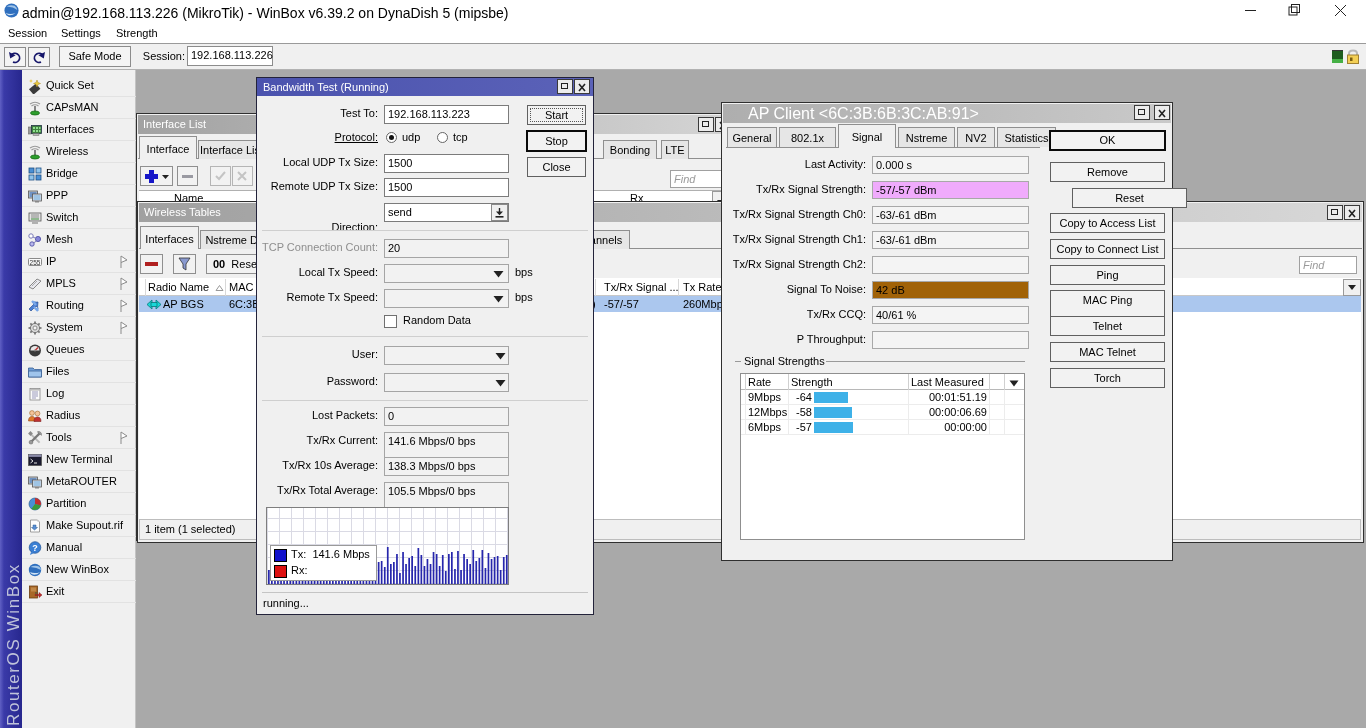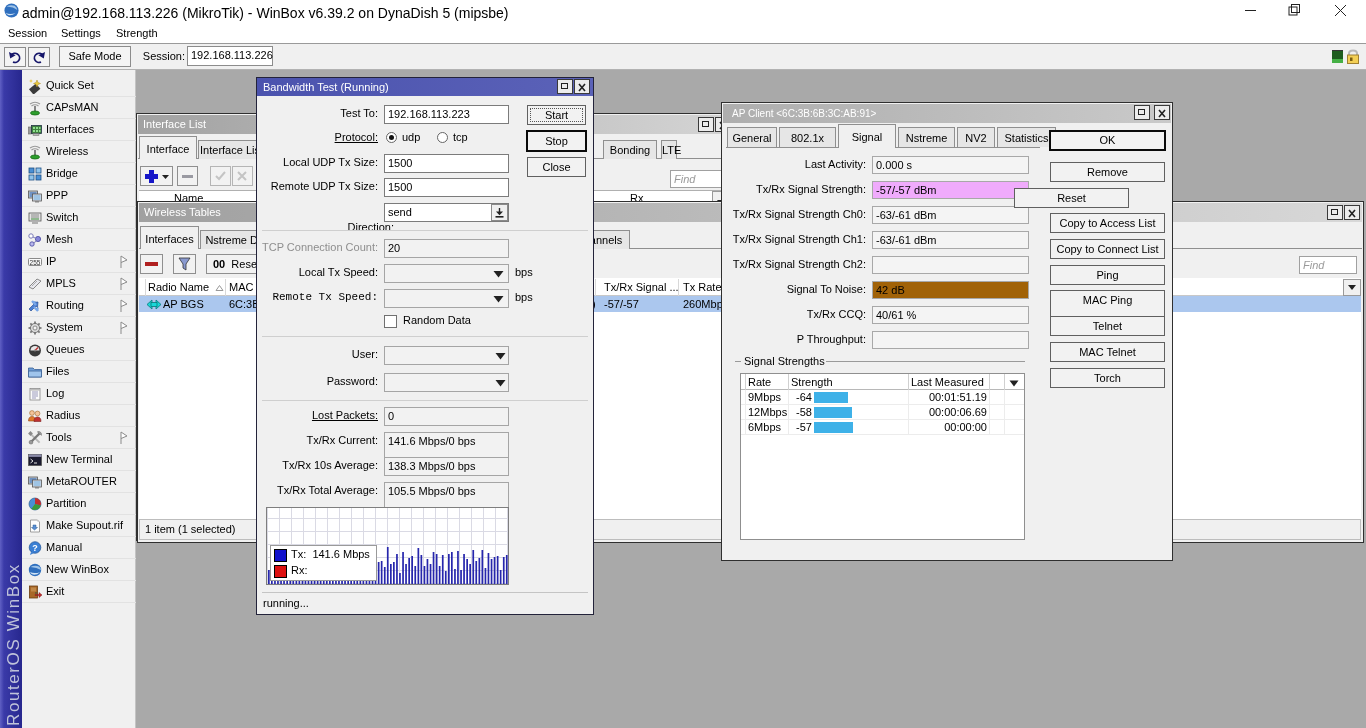--- a/index.html
+++ b/index.html
@@ -281,21 +281,21 @@
 <div class="wb" style="left:698px;top:117px">
     <div style="position:absolute;left:3px;top:3px;width:7px;height:6px;border:1.5px solid #222"></div>
   </div>
 <div class="wb" style="left:715px;top:117px"><svg width="14" height="13" viewBox="0 0 14 13">
       <path d="M4 3 L10 10 M10 3 L4 10" stroke="#222" stroke-width="1.6"></path>
     </svg></div>
 <div style="position:absolute;left:138px;top:158px;width:592px;height:1px;background:#8f8f8f"></div>
 <div class="taba" style="left:139px;top:136px;width:58px;height:23px;line-height:24px">Interface</div>
 <div class="tab" style="left:198px;top:140px;width:64px;height:19px;line-height:19px">Interface Lis</div>
 <div class="tab" style="left:603px;top:140px;width:54px;height:19px;line-height:19px">Bonding</div>
-<div class="tab" style="left:661px;top:140px;width:16px;height:19px;line-height:19px">LTE</div>
+<div class="tab" style="left:661px;top:140px;width:28px;height:19px;line-height:19px">LTE</div>
 <div class="bt" style="left:140px;top:166px;width:33px;height:20px;border-color:#8f8f8f"><svg width="31" height="18" viewBox="0 0 31 18">
       <path d="M8 3 L13 3 L13 7 L17 7 L17 12 L13 12 L13 16 L8 16 L8 12 L4 12 L4 7 L8 7Z" fill="#1616c8"></path>
       <path d="M21 8 L28 8 L24.5 12Z" fill="#222"></path>
     </svg></div>
 <div class="bt" style="left:177px;top:166px;width:21px;height:20px;border-color:#8f8f8f">
     <div style="position:absolute;left:4px;top:8px;width:11px;height:3px;background:#9a9aa2"></div>
   </div>
 <div class="bt" style="left:210px;top:166px;width:21px;height:20px;border-color:#b5b5b5"><svg width="19" height="18" viewBox="0 0 19 18">
       <path d="M5 9 L8 12 L14 5" fill="none" stroke="#c4c4c4" stroke-width="2"></path>
     </svg></div>
@@ -351,21 +351,21 @@
     <rect x="5" y="4.5" width="6" height="4" fill="#19d8d8" stroke="#0a7878" stroke-width="0.8"></rect>
   </svg>
 <div class="lf" style="left:163px;top:298px">AP BGS</div>
 <div class="lf" style="left:229px;top:298px">6C:3B:6B:3C:AB:91</div>
 <div class="lf" style="left:592px;top:298px">)&nbsp;</div>
 <div class="lf" style="left:604px;top:298px">-57/-57</div>
 <div class="lf" style="left:683px;top:298px">260Mbps...</div>
 <div style="position:absolute;left:139px;top:519px;width:1222px;height:21px;background:#f0f0f0;border:1px solid #bdbdbd"></div>
 <div class="lf" style="left:145px;top:523px">1 item (1 selected)</div>
 <div style="position:absolute;left:721px;top:102px;width:452px;height:459px;background:#f0f0f0;border:1px solid #2f2f2f"></div>
-<div style="position:absolute;left:723px;top:104px;width:448px;height:19px;background:linear-gradient(90deg,#aeaeae,#c9c9c9);color:#fff;font-size:10px;line-height:19px;padding-left:9px">AP Client &lt;6C:3B:6B:3C:AB:91&gt;</div>
+<div style="position:absolute;left:723px;top:104px;width:448px;height:19px;background:linear-gradient(90deg,#aeaeae,#c9c9c9);color:#fff;font-size:16px;line-height:19px;padding-left:25px">AP Client &lt;6C:3B:6B:3C:AB:91&gt;</div>
 <div class="wb" style="left:1134px;top:105px">
     <div style="position:absolute;left:3px;top:3px;width:7px;height:6px;border:1.5px solid #222"></div>
   </div>
 <div class="wb" style="left:1154px;top:105px"><svg width="14" height="13" viewBox="0 0 14 13">
       <path d="M4 3 L10 10 M10 3 L4 10" stroke="#222" stroke-width="1.6"></path>
     </svg></div>
 <div style="position:absolute;left:726px;top:147px;width:314px;height:1px;background:#8f8f8f"></div>
 <div class="tab" style="left:727px;top:127px;width:50px;height:20px;line-height:21px">General</div>
 <div class="tab" style="left:779px;top:127px;width:57px;height:20px;line-height:21px">802.1x</div>
 <div class="taba" style="left:838px;top:124px;width:58px;height:24px;line-height:24px">Signal</div>
@@ -419,47 +419,47 @@
 <div style="position:absolute;left:814px;top:407px;width:38px;height:11px;background:#3eb1e8"></div>
 <div class="lb" style="left:850px;top:406px;width:137px">00:00:06.69</div>
 <div style="position:absolute;left:741px;top:419px;width:283px;height:1px;background:#ececec"></div>
 <div class="lf" style="left:748px;top:421px">6Mbps</div>
 <div class="lf" style="left:796px;top:421px">-57</div>
 <div style="position:absolute;left:814px;top:422px;width:39px;height:11px;background:#3eb1e8"></div>
 <div class="lb" style="left:850px;top:421px;width:137px">00:00:00</div>
 <div style="position:absolute;left:741px;top:434px;width:283px;height:1px;background:#ececec"></div>
 <div class="bt" style="left:1049px;top:130px;width:117px;height:21px;border:2px solid #0a0a0a;line-height:17px">OK</div>
 <div class="bt" style="left:1050px;top:162px;width:115px;height:20px;line-height:18px">Remove</div>
-<div class="bt" style="left:1014px;top:188px;width:115px;height:20px;line-height:18px">Reset</div>
+<div class="bt" style="left:1072px;top:188px;width:115px;height:20px;line-height:18px">Reset</div>
 <div class="bt" style="left:1050px;top:213px;width:115px;height:20px;line-height:18px">Copy to Access List</div>
 <div class="bt" style="left:1050px;top:239px;width:115px;height:20px;line-height:18px">Copy to Connect List</div>
 <div class="bt" style="left:1050px;top:265px;width:115px;height:20px;line-height:18px">Ping</div>
 <div class="bt" style="left:1050px;top:290px;width:115px;height:28px;line-height:18px">MAC Ping</div>
 <div class="bt" style="left:1050px;top:316px;width:115px;height:20px;line-height:18px">Telnet</div>
 <div class="bt" style="left:1050px;top:342px;width:115px;height:20px;line-height:18px">MAC Telnet</div>
 <div class="bt" style="left:1050px;top:368px;width:115px;height:20px;line-height:18px">Torch</div>
 <div style="position:absolute;left:256px;top:77px;width:338px;height:538px;background:#f0f0f0;border:1px solid #23233a"></div>
 <div style="position:absolute;left:257px;top:78px;width:336px;height:18px;background:linear-gradient(90deg,#4b53ae,#5b62b8);color:#fff;font-size:11px;line-height:18px;padding-left:6px">Bandwidth Test (Running)</div>
 <div class="wb" style="left:557px;top:79px;background:#ececec">
     <div style="position:absolute;left:3px;top:3px;width:7px;height:6px;border:1.5px solid #222"></div>
   </div>
 <div class="wb" style="left:574px;top:79px;background:#ececec"><svg width="14" height="13" viewBox="0 0 14 13">
       <path d="M4 3 L10 10 M10 3 L4 10" stroke="#222" stroke-width="1.6"></path>
     </svg></div>
 <div class="lb" style="left:258px;top:107px;width:120px;">Test To:</div>
 <div class="lb" style="left:258px;top:131px;width:120px;text-decoration:underline;">Protocol:</div>
 <div class="lb" style="left:258px;top:156px;width:120px;">Local UDP Tx Size:</div>
 <div class="lb" style="left:258px;top:180px;width:120px;">Remote UDP Tx Size:</div>
-<div class="lb" style="left:258px;top:221px;width:120px;margin-left:16px;">Direction:</div>
+<div class="lb" style="left:258px;top:221px;width:120px;">Direction:</div>
 <div class="lb" style="left:258px;top:241px;width:120px;color:#8e8e8e">TCP Connection Count:</div>
 <div class="lb" style="left:258px;top:266px;width:120px;">Local Tx Speed:</div>
-<div class="lb" style="left:258px;top:291px;width:120px;font-family:Liberation Mono, monospace;">Remote Tx Speed:</div>
+<div class="lb" style="left:258px;top:291px;width:120px;">Remote Tx Speed:</div>
 <div class="lb" style="left:258px;top:348px;width:120px;">User:</div>
 <div class="lb" style="left:258px;top:375px;width:120px;">Password:</div>
-<div class="lb" style="left:258px;top:409px;width:120px;text-decoration:underline;">Lost Packets:</div>
+<div class="lb" style="left:258px;top:409px;width:120px;">Lost Packets:</div>
 <div class="lb" style="left:258px;top:434px;width:120px;">Tx/Rx Current:</div>
 <div class="lb" style="left:258px;top:459px;width:120px;">Tx/Rx 10s Average:</div>
 <div class="lb" style="left:258px;top:484px;width:120px;">Tx/Rx Total Average:</div>
 <div class="in" style="left:384px;top:105px;width:125px;height:19px;line-height:17px">192.168.113.223</div>
 <div style="position:absolute;left:386px;top:132px;width:11px;height:11px;border:1px solid #666;border-radius:50%;background:#fff"></div>
 <div style="position:absolute;left:389px;top:135px;width:5px;height:5px;border-radius:50%;background:#111"></div>
 <div class="lf" style="left:402px;top:131px">udp</div>
 <div style="position:absolute;left:437px;top:132px;width:11px;height:11px;border:1px solid #666;border-radius:50%;background:#fff"></div>
 <div class="lf" style="left:453px;top:131px">tcp</div>
 <div class="in" style="left:384px;top:154px;width:125px;height:19px;line-height:17px">1500</div>

